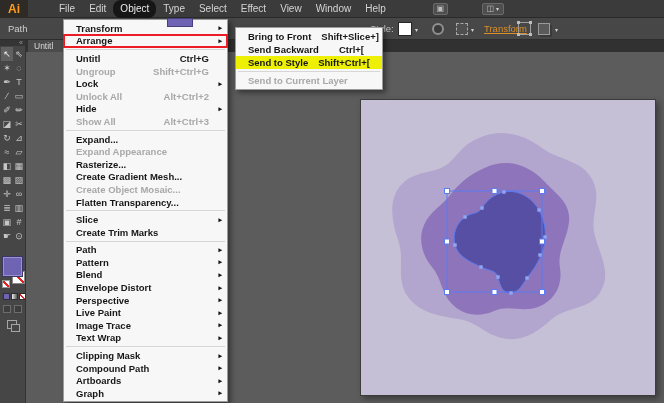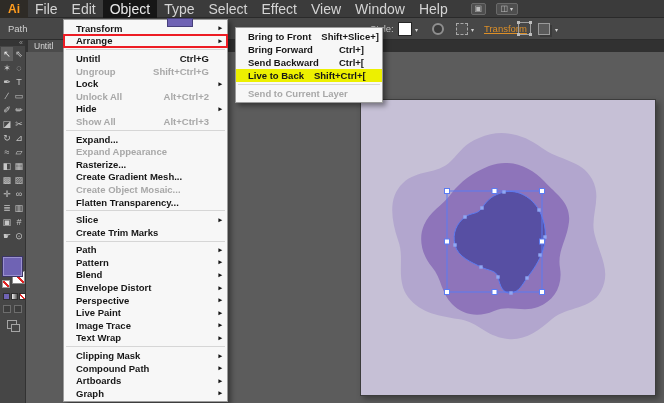--- a/index.html
+++ b/index.html
@@ -2,25 +2,25 @@
 <html><head>
 <meta charset="utf-8">
 <style>
   html,body{margin:0;padding:0;background:#5c5c5c;}
   *{box-sizing:border-box;}
   .app{position:relative;width:664px;height:403px;overflow:hidden;background:#5c5c5c;
        font-family:"Liberation Sans",sans-serif;-webkit-font-smoothing:antialiased;}
 
   
   .menubar{position:absolute;left:0;top:0;width:664px;height:18px;background:#3b3b3b;
-           display:flex;align-items:center;z-index:6;border-bottom:1px solid #2a2a2a;}
+           display:flex;align-items:center;z-index:6;border-bottom:1px solid #2a2a2a;gap:24px;}
   .logo{width:28px;height:18px;background:#2e2b26;color:#ff9c1e;font-weight:bold;font-size:12px;
         display:flex;align-items:center;justify-content:center;flex:0 0 auto;}
-  .mbitem{font-size:14px;color:#d4d4d4;padding:0 7px;height:18px;line-height:18px;cursor:default;}
-  .mbitem.active{background:#161616;color:#e9e9e9;}
+  .mbitem{font-size:10px;color:#d4d4d4;padding:0 7px;height:18px;line-height:18px;cursor:default;}
+  .mbitem.active{background:#161616;color:#e9e9e9;border-radius:8px;}
   .mbicon{margin-left:16px;width:15px;height:12px;background:#4e4e4e;border:1px solid #6a6a6a;
           border-radius:2px;display:inline-flex;align-items:center;justify-content:center;
           font-size:8px;color:#bdbdbd;}
   .mbicon.wsp{margin-left:10px;width:22px;}
   .mbicon .caret{font-size:6px;margin-left:2px;color:#cfcfcf;}
 
   
   .controlbar{position:absolute;left:0;top:18px;width:664px;height:22px;background:#474747;
               border-bottom:1px solid #2d2d2d;z-index:4;}
   .cb-path{position:absolute;left:8px;top:0;height:22px;line-height:22px;font-size:9.5px;color:#cfcfcf;}
@@ -416,29 +416,25 @@
         <span class="ma">▸</span>
       </div>
     </div>
 
   <div class="menu sub" id="submenu-list">
       <div class="mitem">
         <span class="ml">Bring to Front</span>
         <span class="ms">Shift+Slice+]</span>
       </div>
       <div class="mitem">
-        <span class="ml">Bring Forward</span>
-        <span class="ms">Ctrl+]</span>
-      </div>
-      <div class="mitem">
         <span class="ml">Send Backward</span>
         <span class="ms">Ctrl+[</span>
       </div>
       <div class="mitem hl">
-        <span class="ml">Live to Back</span>
+        <span class="ml">Send to Style</span>
         <span class="ms">Shift+Ctrl+[</span>
       </div>
       <div class="msep"></div>
       <div class="mitem dis">
         <span class="ml">Send to Current Layer</span>
         <span class="ms"></span>
       </div>
     </div>
 
   <div class="fill-artifact"></div>

